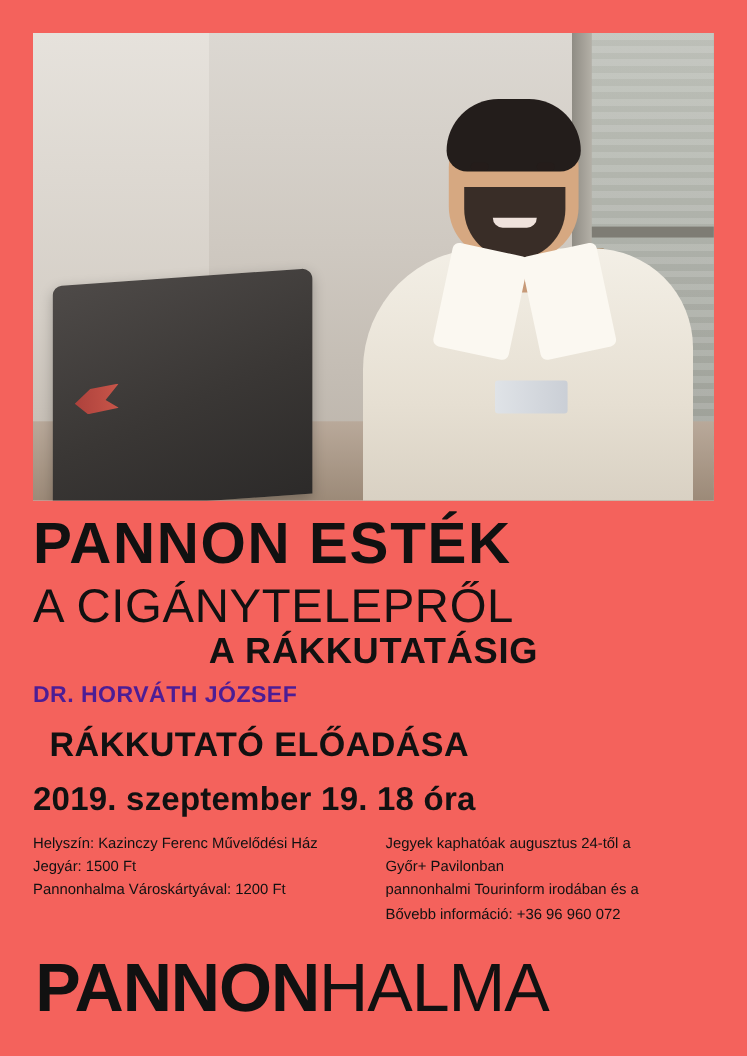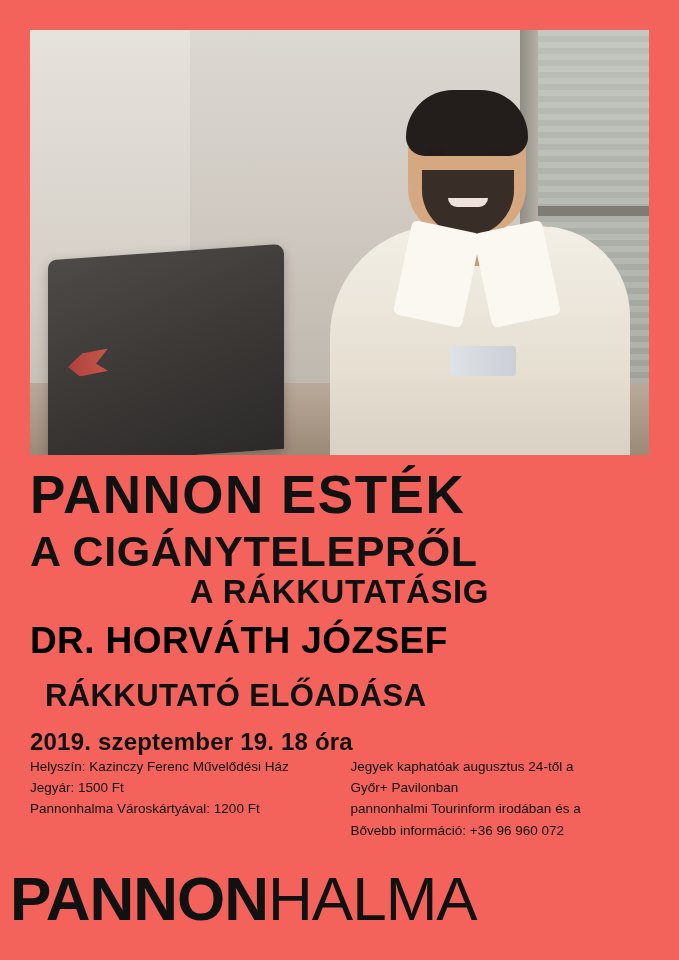--- a/index.html
+++ b/index.html
@@ -175,53 +175,53 @@
   .title-1 {
     font-size: 53px;
     font-weight: bold;
     letter-spacing: 1.5px;
     color: #111;
     line-height: 1.02;
     margin: 0;
   }
   .title-2 {
     font-size: 43px;
-    font-weight: bold;
+    font-weight: normal;
     letter-spacing: 0.6px;
     color: #111;
     line-height: 1.08;
     margin: 6px 0 0 0;
   }
   .title-3 {
     font-size: 33px;
     font-weight: bold;
     letter-spacing: 0.6px;
     color: #111;
     line-height: 1.08;
     margin: 0;
     text-align: center;
   }
   .subtitle-1 {
-    font-size: 37px;
+    font-size: 21px;
     font-weight: bold;
     letter-spacing: 0.4px;
-    color: #000000;
+    color: #4c1d95;
     line-height: 1.15;
     margin: 10px 0 0 0;
   }
   .subtitle-2 {
     font-size: 31px;
     font-weight: bold;
     letter-spacing: 0.4px;
     color: #111;
     line-height: 1.15;
     margin: 15px;
   }
   .date-line {
-    font-size: 24px;
+    font-size: 30px;
     font-weight: bold;
     color: #111;
     margin: 10px 0 0 0;
     letter-spacing: 0.2px;
   }
 
   
   .details {
     position: absolute;
     left: 30px;
@@ -236,21 +236,21 @@
   .details-col p {
     margin: 0 0 3px 0;
     font-size: 13.5px;
     color: #111;
     line-height: 1.35;
   }
 
   
   .wordmark {
     position: absolute;
-    left: 10px;
+    left: 32px;
     top: 868px;
     width: 628px;
     font-size: 62px;
     font-weight: bold;
     color: #111;
     letter-spacing: -1px;
     line-height: 1;
     white-space: nowrap;
   }
   .wordmark .light { font-weight: normal; }

